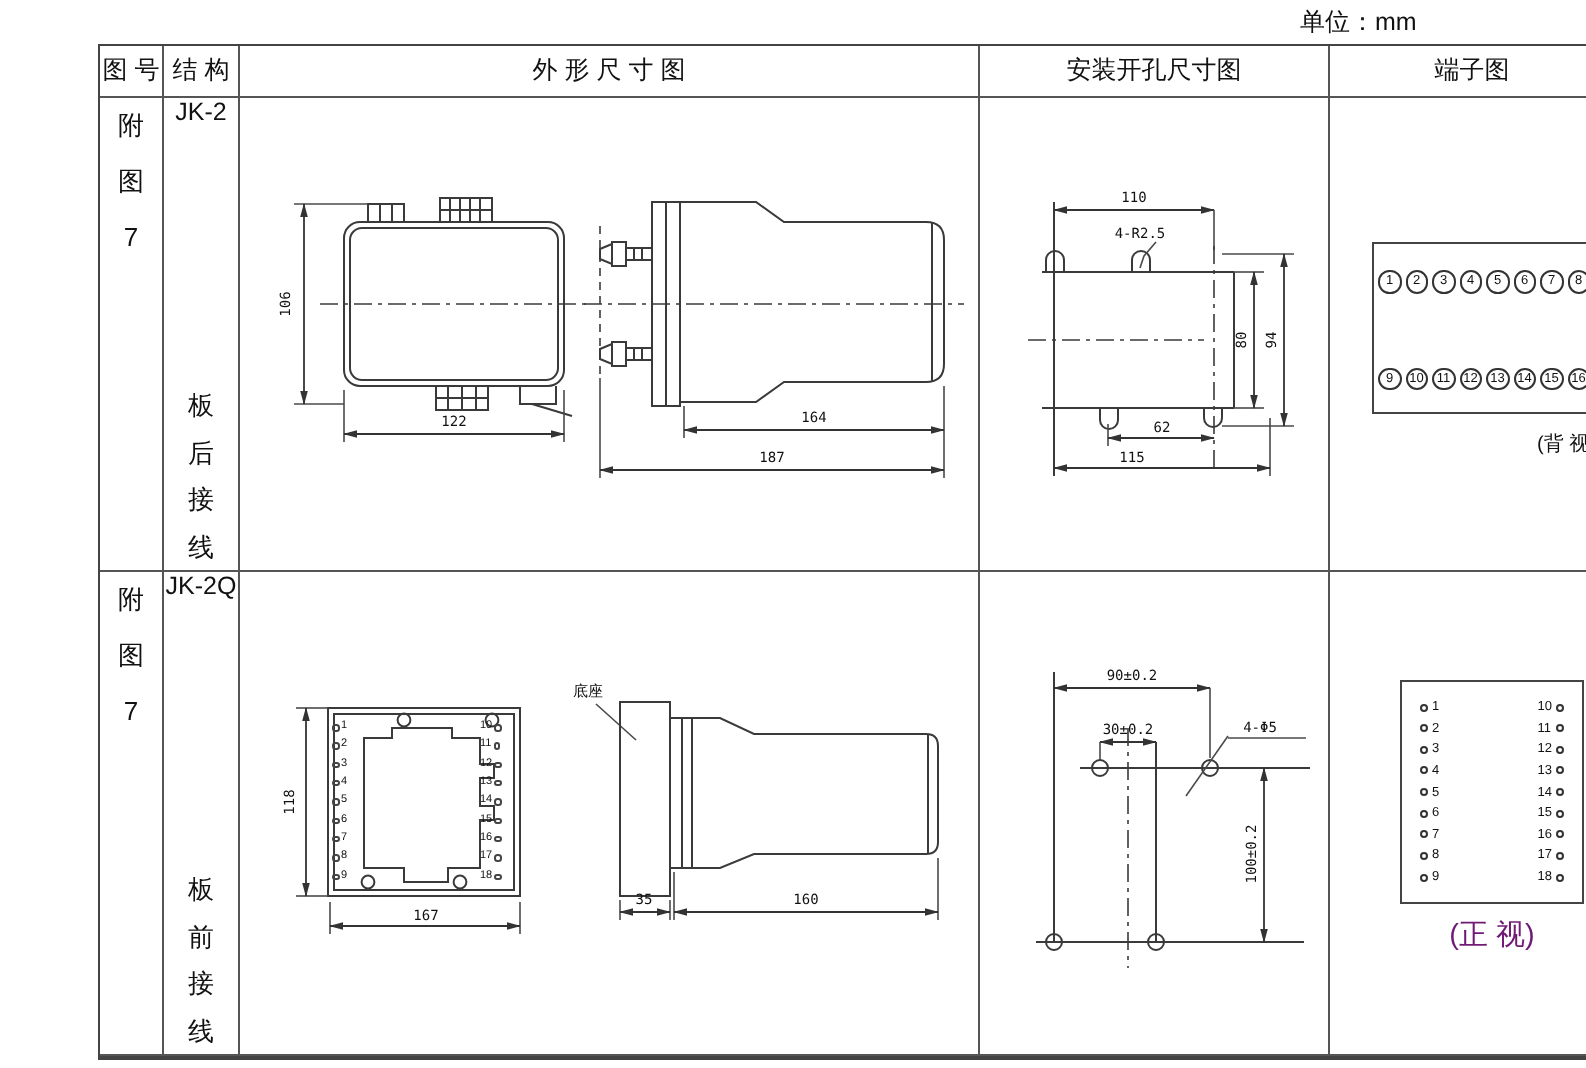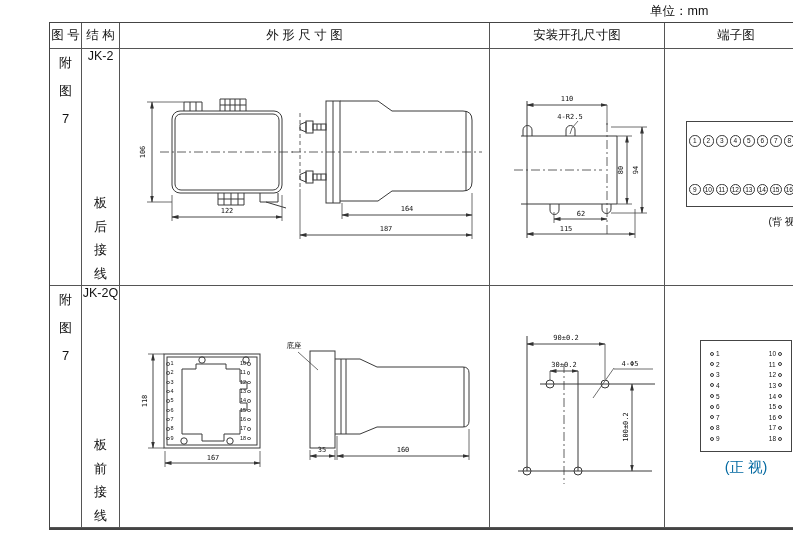--- a/index.html
+++ b/index.html
@@ -43,21 +43,21 @@
   
   .tbox2{position:absolute;left:35px;top:54px;width:92px;height:112px;
          border:1.5px solid #444;box-sizing:border-box;}
   .tcol{position:absolute;top:9px;bottom:9px;display:flex;flex-direction:column;
         justify-content:space-between;}
   .tcol-l{left:9px;}
   .tcol-r{right:9px;}
   .titem{display:flex;align-items:center;gap:2px;font-size:6.5px;color:#111;}
   .dot{width:4px;height:4px;border:1px solid #333;border-radius:50%;box-sizing:border-box;}
   .tcap2{position:absolute;left:35px;top:172px;width:92px;text-align:center;
-         font-size:14.5px;color:#0369a1;}
+         font-size:14.5px;color:#701a75;}
   
   .ovl{position:absolute;display:flex;flex-direction:column;justify-content:space-between;
        top:75px;height:80px;}
   .ovl-l{left:46px;}
   .ovl-r{left:120px;}
   .oitem{display:flex;align-items:center;gap:1px;font-size:5.5px;color:#111;line-height:1;}
   .odot{width:3.5px;height:3.5px;border:1px solid #444;border-radius:50%;box-sizing:border-box;}
 </style>
 </head>
 <body>

